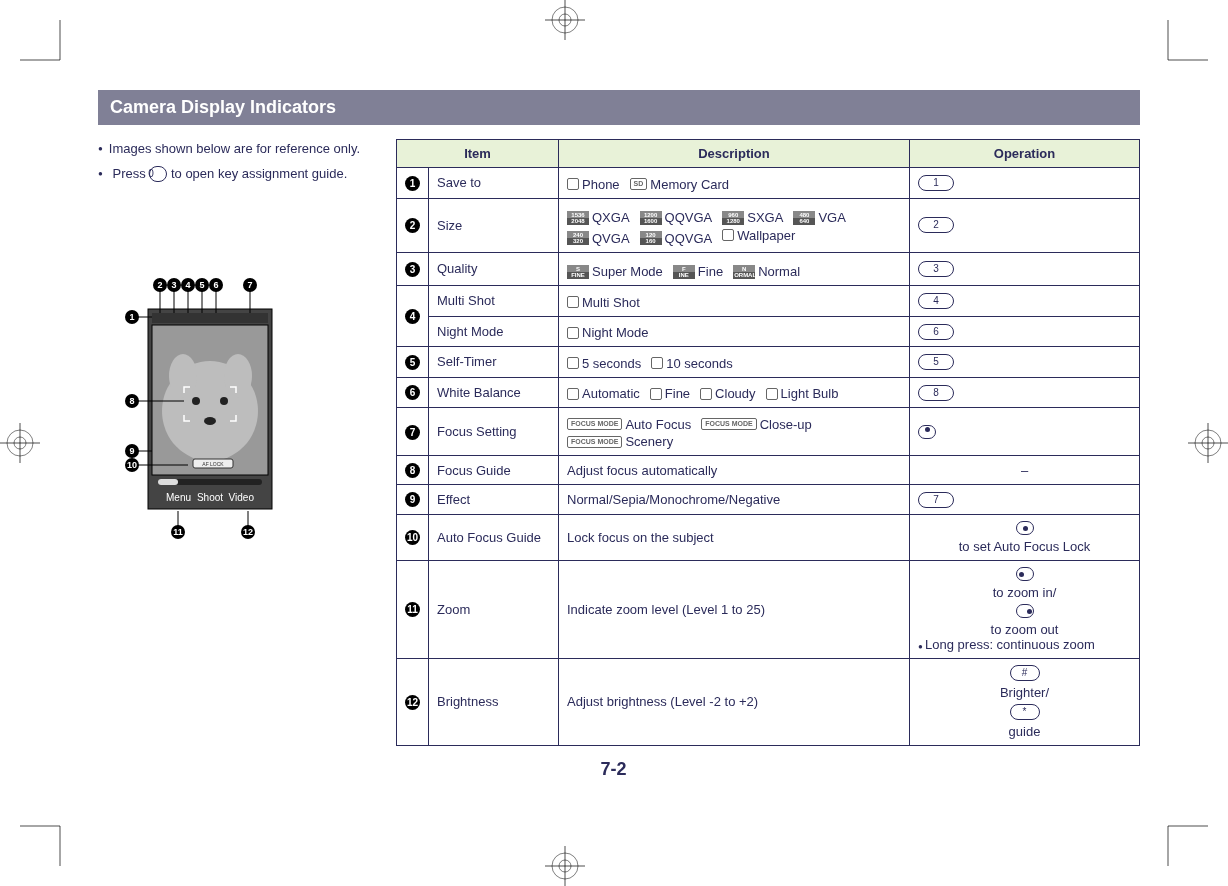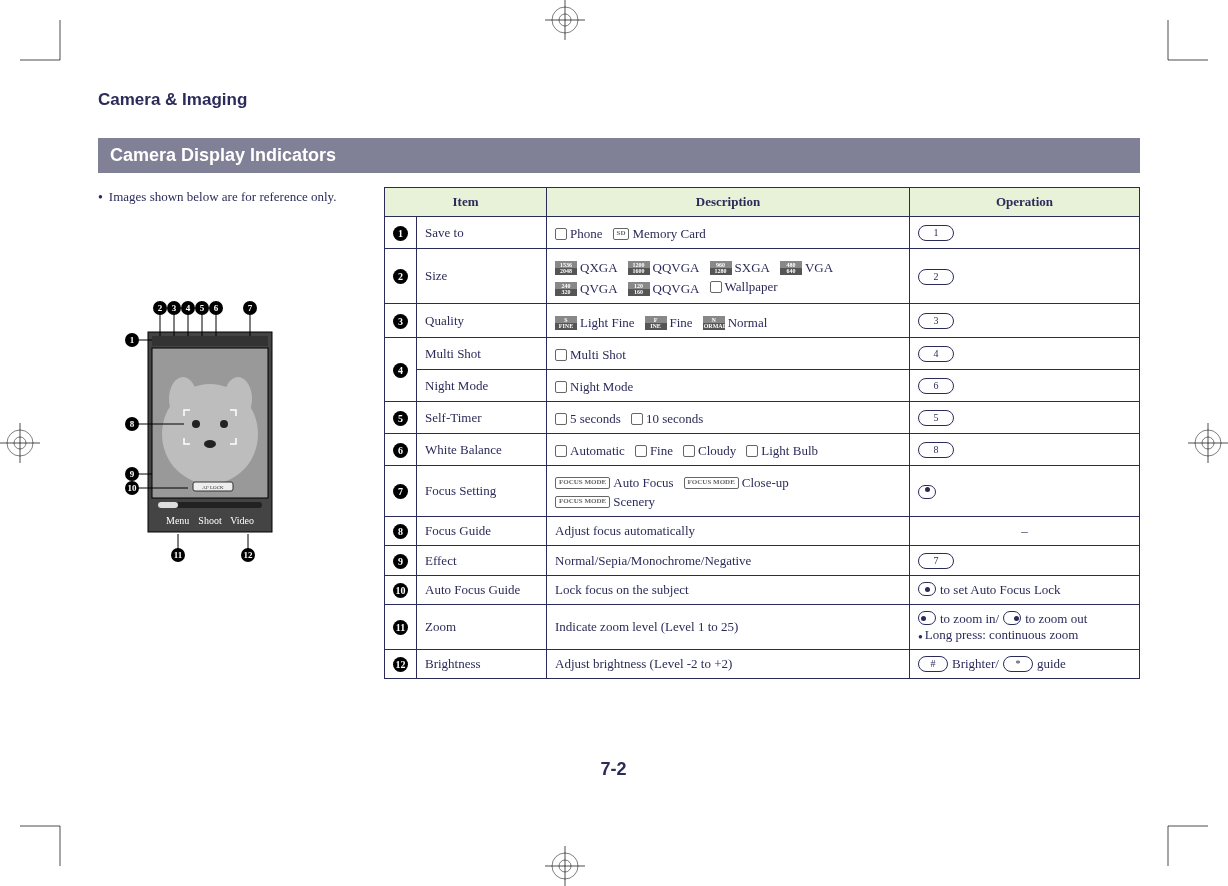--- a/index.html
+++ b/index.html
@@ -2,21 +2,21 @@
 <html><head>
 <meta charset="utf-8">
 <style>
   *{box-sizing:border-box;margin:0;padding:0;}
   body{font-family:"Helvetica Neue",Arial,sans-serif;background:#fff;color:#2b2b5a;width:1228px;height:886px;position:relative;}
   .page{position:absolute;left:98px;top:90px;width:1042px;height:700px;}
   .chapter-title{font-weight:700;color:#2b2b5a;font-size:17px;margin-bottom:28px;}
   .section-bar{display:flex;align-items:stretch;margin-bottom:14px;flex-direction:column;}
   .section-bar .accent{width:14px;background:#2b2b5a;}
   .section-bar .title{flex:1;background:#808096;color:#fff;font-weight:700;font-size:18px;padding:7px 12px;}
-  .content{display:flex;gap:6px;font-family:Liberation Serif, serif;}
+  .content{display:flex;gap:18px;}
   .leftcol{width:280px;color:#2b2b5a;font-size:13px;line-height:1.6;}
   .leftcol ul{list-style:none;}
   .leftcol li{position:relative;padding-left:10px;text-indent:-10px;margin-bottom:4px;}
   .bullet-dot::before{content:"●";font-size:8px;position:relative;top:-2px;margin-right:6px;color:#2b2b5a;}
   .bullet-sq::before{content:"■";font-size:10px;margin-right:6px;color:#c44c4c;}
   .key-o{display:inline-block;border:1px solid #2b2b5a;border-radius:10px;padding:0 8px;font-size:10px;line-height:14px;vertical-align:middle;}
   .subhead{font-weight:700;}
   .diagram{margin-top:76px;}
   .diagram svg{display:block;}
   .rightcol{flex:1;}
@@ -29,21 +29,21 @@
   .circ-num{display:inline-flex;align-items:center;justify-content:center;width:15px;height:15px;border-radius:50%;background:#000;color:#fff;font-size:10px;font-weight:700;}
   .key{display:inline-block;border:1px solid #2b2b5a;border-radius:9px;min-width:30px;padding:0 6px;height:16px;line-height:14px;font-size:10px;text-align:center;vertical-align:middle;}
   .key.wide{min-width:36px;}
   .op-dash{text-align:center;}
   .desc-icon{display:inline-flex;align-items:center;gap:3px;margin-right:10px;white-space:nowrap;}
   .icon{display:inline-block;background:#666;color:#fff;font-size:7px;font-weight:700;border-radius:2px;line-height:1;vertical-align:middle;}
   .icon.stack{width:22px;height:14px;}
   .icon.stack .t{display:block;background:#888;font-size:6px;padding:1px 1px 0;text-align:center;}
   .icon.stack .b{display:block;background:#555;font-size:6px;padding:0 1px 1px;text-align:center;}
   .icon.outline{background:transparent;border:1px solid #666;color:#666;padding:1px 3px;}
-  .op-line{display:flex;align-items:flex-start;gap:4px;flex-wrap:wrap;}
+  .op-line{display:flex;align-items:center;gap:4px;flex-wrap:wrap;flex-direction:column;}
   .arrow-key{display:inline-block;width:18px;height:14px;border:1px solid #2b2b5a;border-radius:9px;position:relative;vertical-align:middle;}
   .arrow-key::after{content:"";position:absolute;width:5px;height:5px;background:#2b2b5a;border-radius:50%;}
   .arrow-key.center::after{left:6px;top:4px;}
   .arrow-key.up::after{left:6px;top:1px;}
   .arrow-key.left::after{left:2px;top:4px;}
   .arrow-key.right::after{left:10px;top:4px;}
   .pgnum{position:absolute;left:0;right:11px;bottom:10px;text-align:center;font-weight:700;font-size:18px;color:#2b2b5a;}
   
   .crops line{stroke:#000;stroke-width:0.7;}
   .crops circle{fill:none;stroke:#000;stroke-width:0.5;}
@@ -80,31 +80,33 @@
     <line x1="60" y1="20" x2="60" y2="60"></line>
   <line x1="1168" y1="60" x2="1208" y2="60"></line>
     <line x1="1168" y1="20" x2="1168" y2="60"></line>
   <line x1="20" y1="826" x2="60" y2="826"></line>
     <line x1="60" y1="826" x2="60" y2="866"></line>
   <line x1="1168" y1="826" x2="1208" y2="826"></line>
     <line x1="1168" y1="826" x2="1168" y2="866"></line>
 </svg>
 
 <div class="page">
-  <div class="chapter-title">Camera &amp; Imaging</div>
 
   <div class="section-bar">
     <div class="accent"></div>
     <div class="title">Camera Display Indicators</div>
   </div>
 
   <div class="content">
     <div class="leftcol">
       <ul>
         <li class="bullet-dot">Images shown below are for reference only.</li>
+        <li class="bullet-dot">
+          <span>Press </span><span class="key-o">0</span><span> to open key assignment guide.</span>
+        </li>
       </ul>
 
       <div class="diagram">
         <svg width="220" height="280" viewBox="0 0 220 280">
 
           <rect x="50" y="48" width="124" height="200" fill="#444" stroke="#000"></rect>
           <rect x="54" y="64" width="116" height="150" fill="#999" stroke="#000"></rect>
 
           <ellipse cx="112" cy="150" rx="48" ry="50" fill="#bdbdbd"></ellipse>
           <ellipse cx="85" cy="115" rx="14" ry="22" fill="#bdbdbd"></ellipse>
@@ -273,21 +275,21 @@
               <td class="op"><span class="key wide">2</span></td>
             </tr>
             <tr>
               <td class="num"><span class="circ-num">3</span></td>
               <td class="item">Quality</td>
               <td><span class="desc-icon">
                   <span class="icon stack">
                     <span class="t">S</span>
                     <span class="b">FINE</span>
                   </span>
-                  <span> Light Fine</span>
+                  <span> Super Mode</span>
                 </span><span class="desc-icon">
                   <span class="icon stack">
                     <span class="t">F</span>
                     <span class="b">INE</span>
                   </span>
                   <span> Fine</span>
                 </span><span class="desc-icon">
                   <span class="icon stack">
                     <span class="t">N</span>
                     <span class="b">ORMAL</span>

